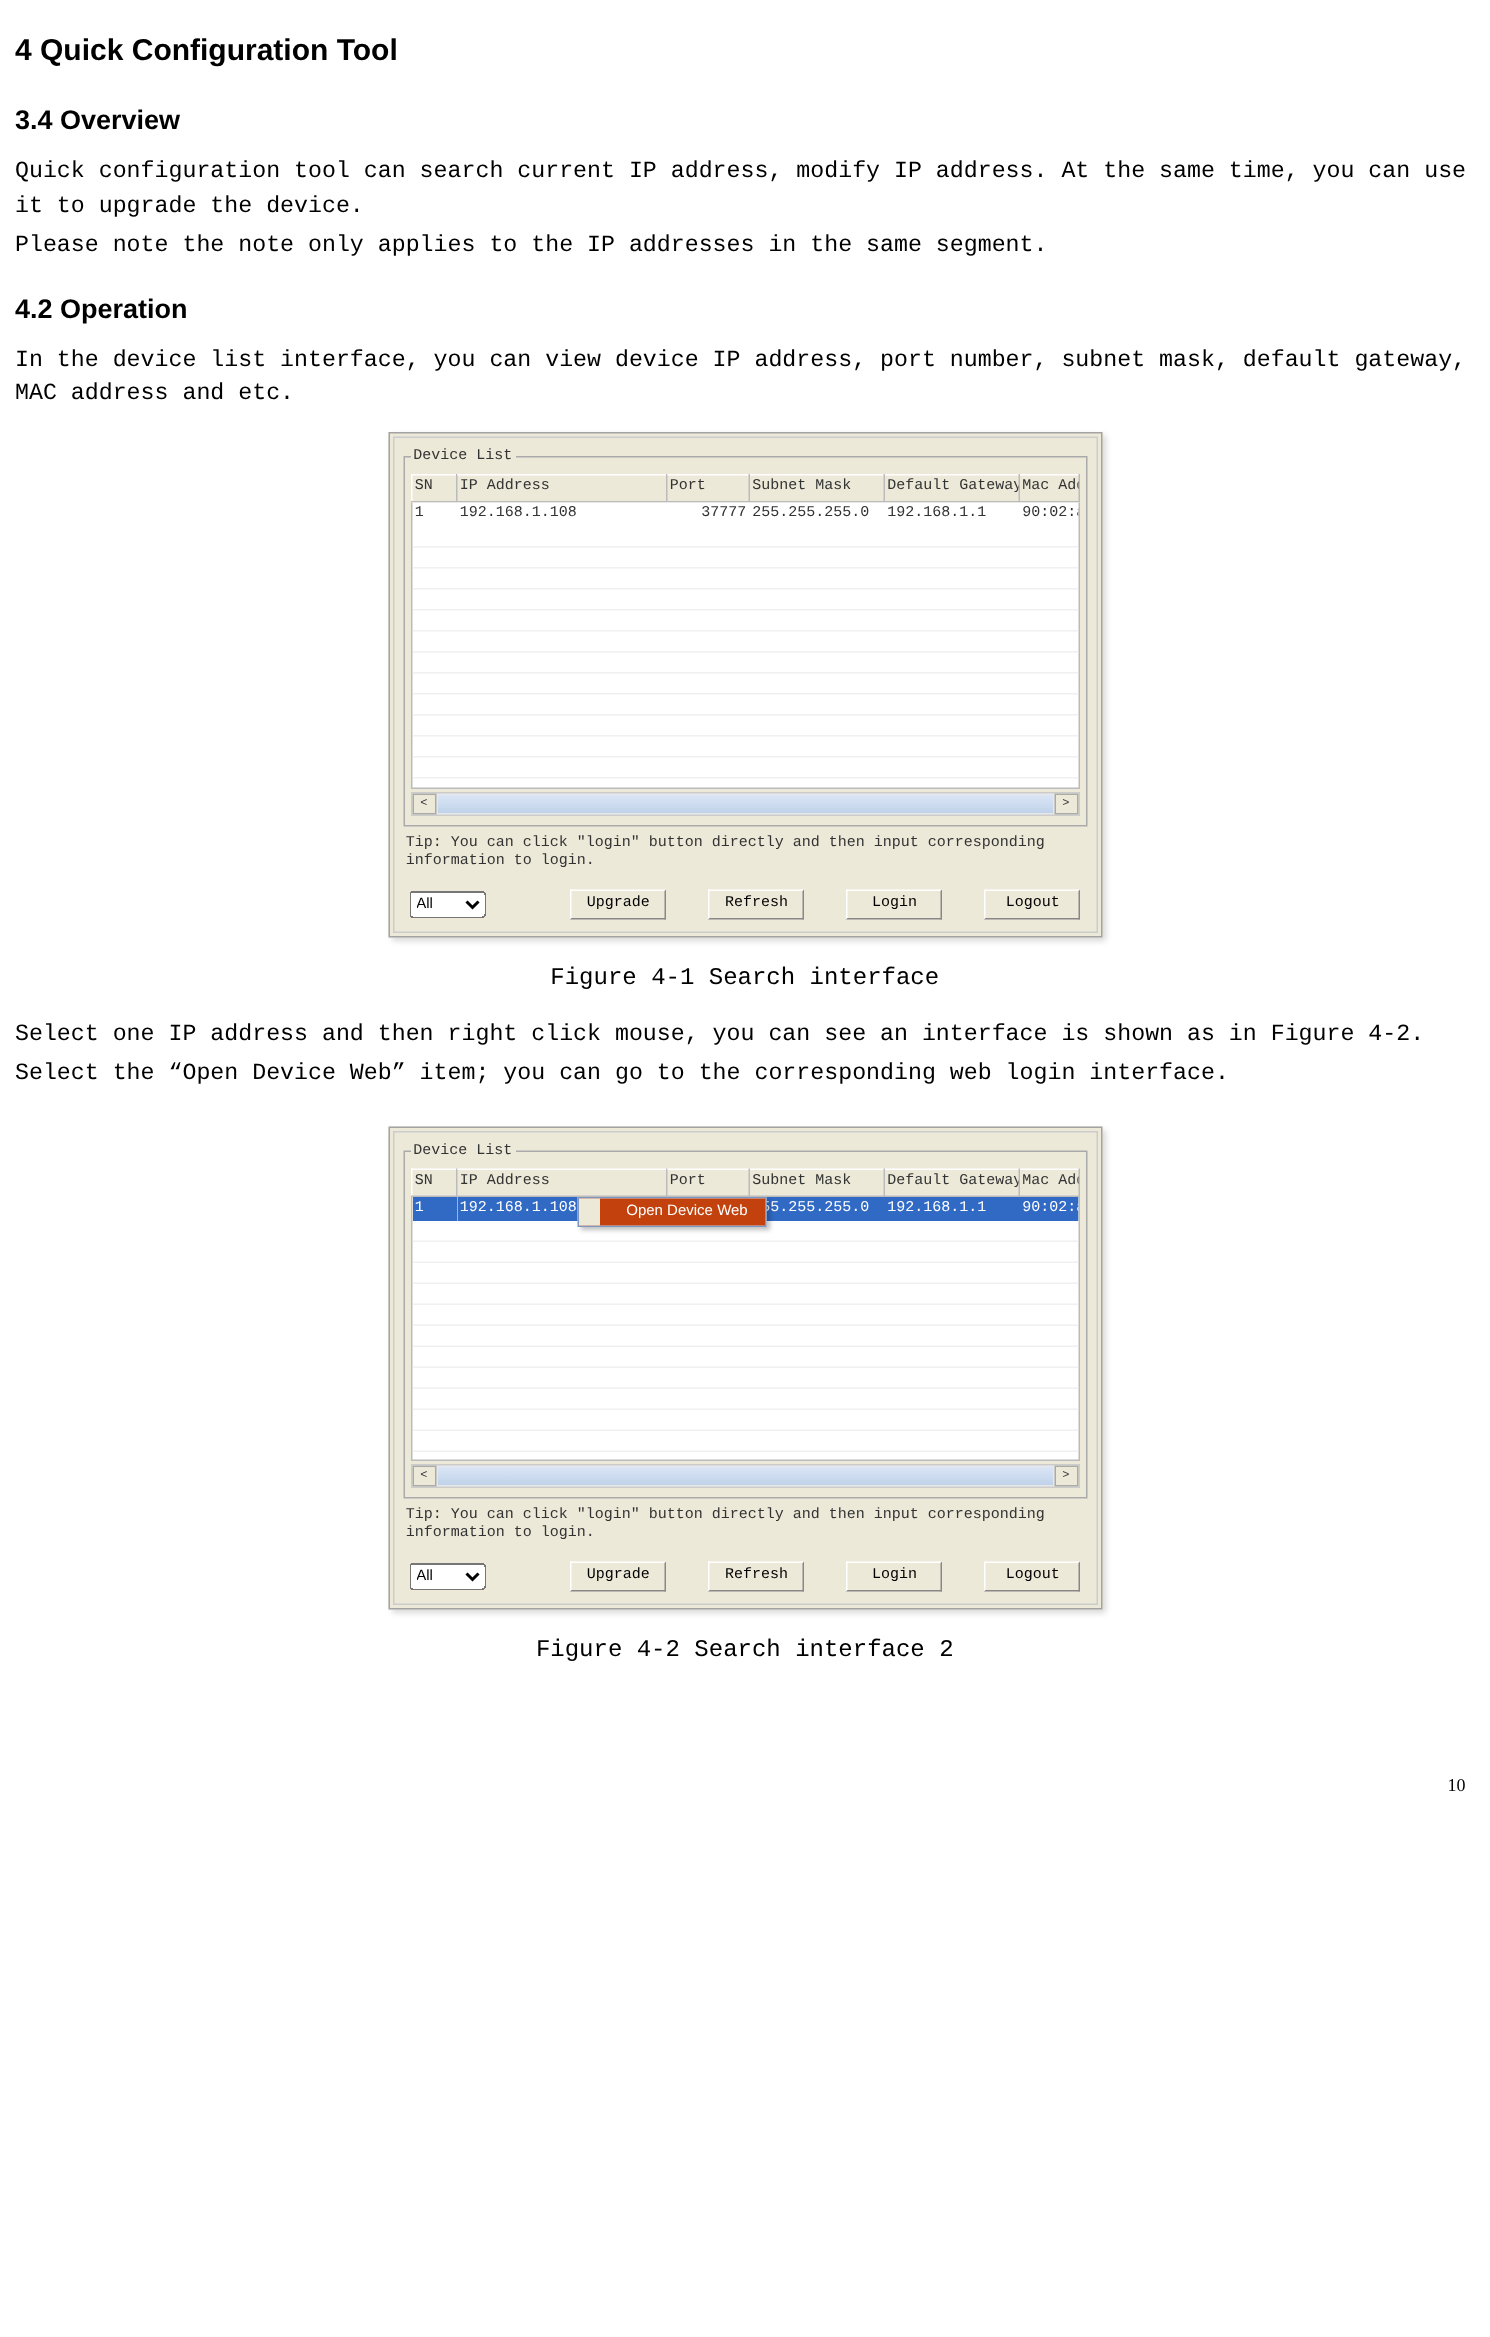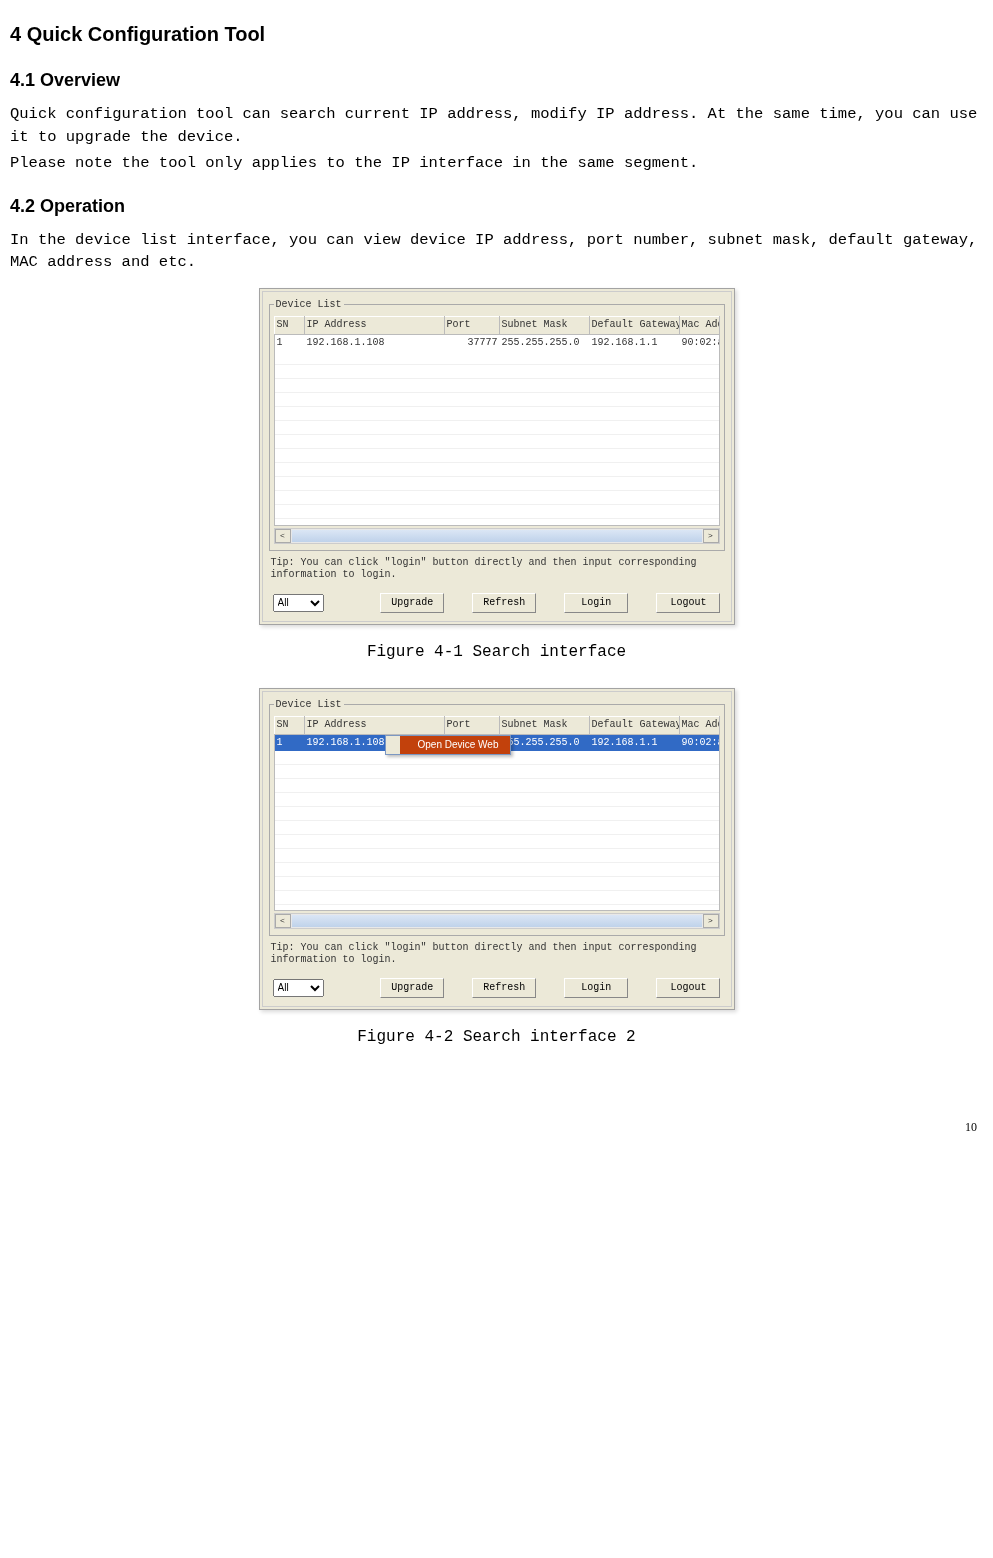--- a/index.html
+++ b/index.html
@@ -189,25 +189,25 @@
     font-size: 12px;
     margin-top: 70px;
     margin-right: 6px;
   }
 </style>
 </head>
 <body>
 
 <h1>4  Quick Configuration Tool</h1>
 
-<h2>4.1  Overview</h2>
+<h2>3.4  Overview</h2>
 
 <div class="para-block">
 <p>Quick configuration tool can search current IP address, modify IP address. At the same time, you can use it to upgrade the device.</p>
-<p>Please note the tool only applies to the IP interface in the same segment.</p>
+<p>Please note the note only applies to the IP addresses in the same segment.</p>
 </div>
 
 <h2>4.2  Operation</h2>
 
 <div class="para-block">
 <p>In the device list interface, you can view device IP address, port number, subnet mask, default gateway, MAC address and etc.</p>
 </div>
 
 <div class="figure-wrap">
   <div class="dialog">
@@ -285,20 +285,22 @@
         <button class="win-button">Login</button>
         <button class="win-button">Logout</button>
       </div>
     </div>
   </div>
 </div>
 
 <p class="caption">Figure 4-1 Search interface</p>
 
 <div class="para-block">
+<p>Select one IP address and then right click mouse, you can see an interface is shown as in Figure 4-2.</p>
+<p>Select the “Open Device Web” item; you can go to the corresponding web login interface.</p>
 </div>
 
 <div class="figure-wrap" style="margin-top:24px;">
   <div class="dialog">
     <div class="dialog-inner">
       <fieldset class="device-list">
         <legend>Device List</legend>
         <table class="hdr">
           <colgroup>
               <col style="width:30px">

